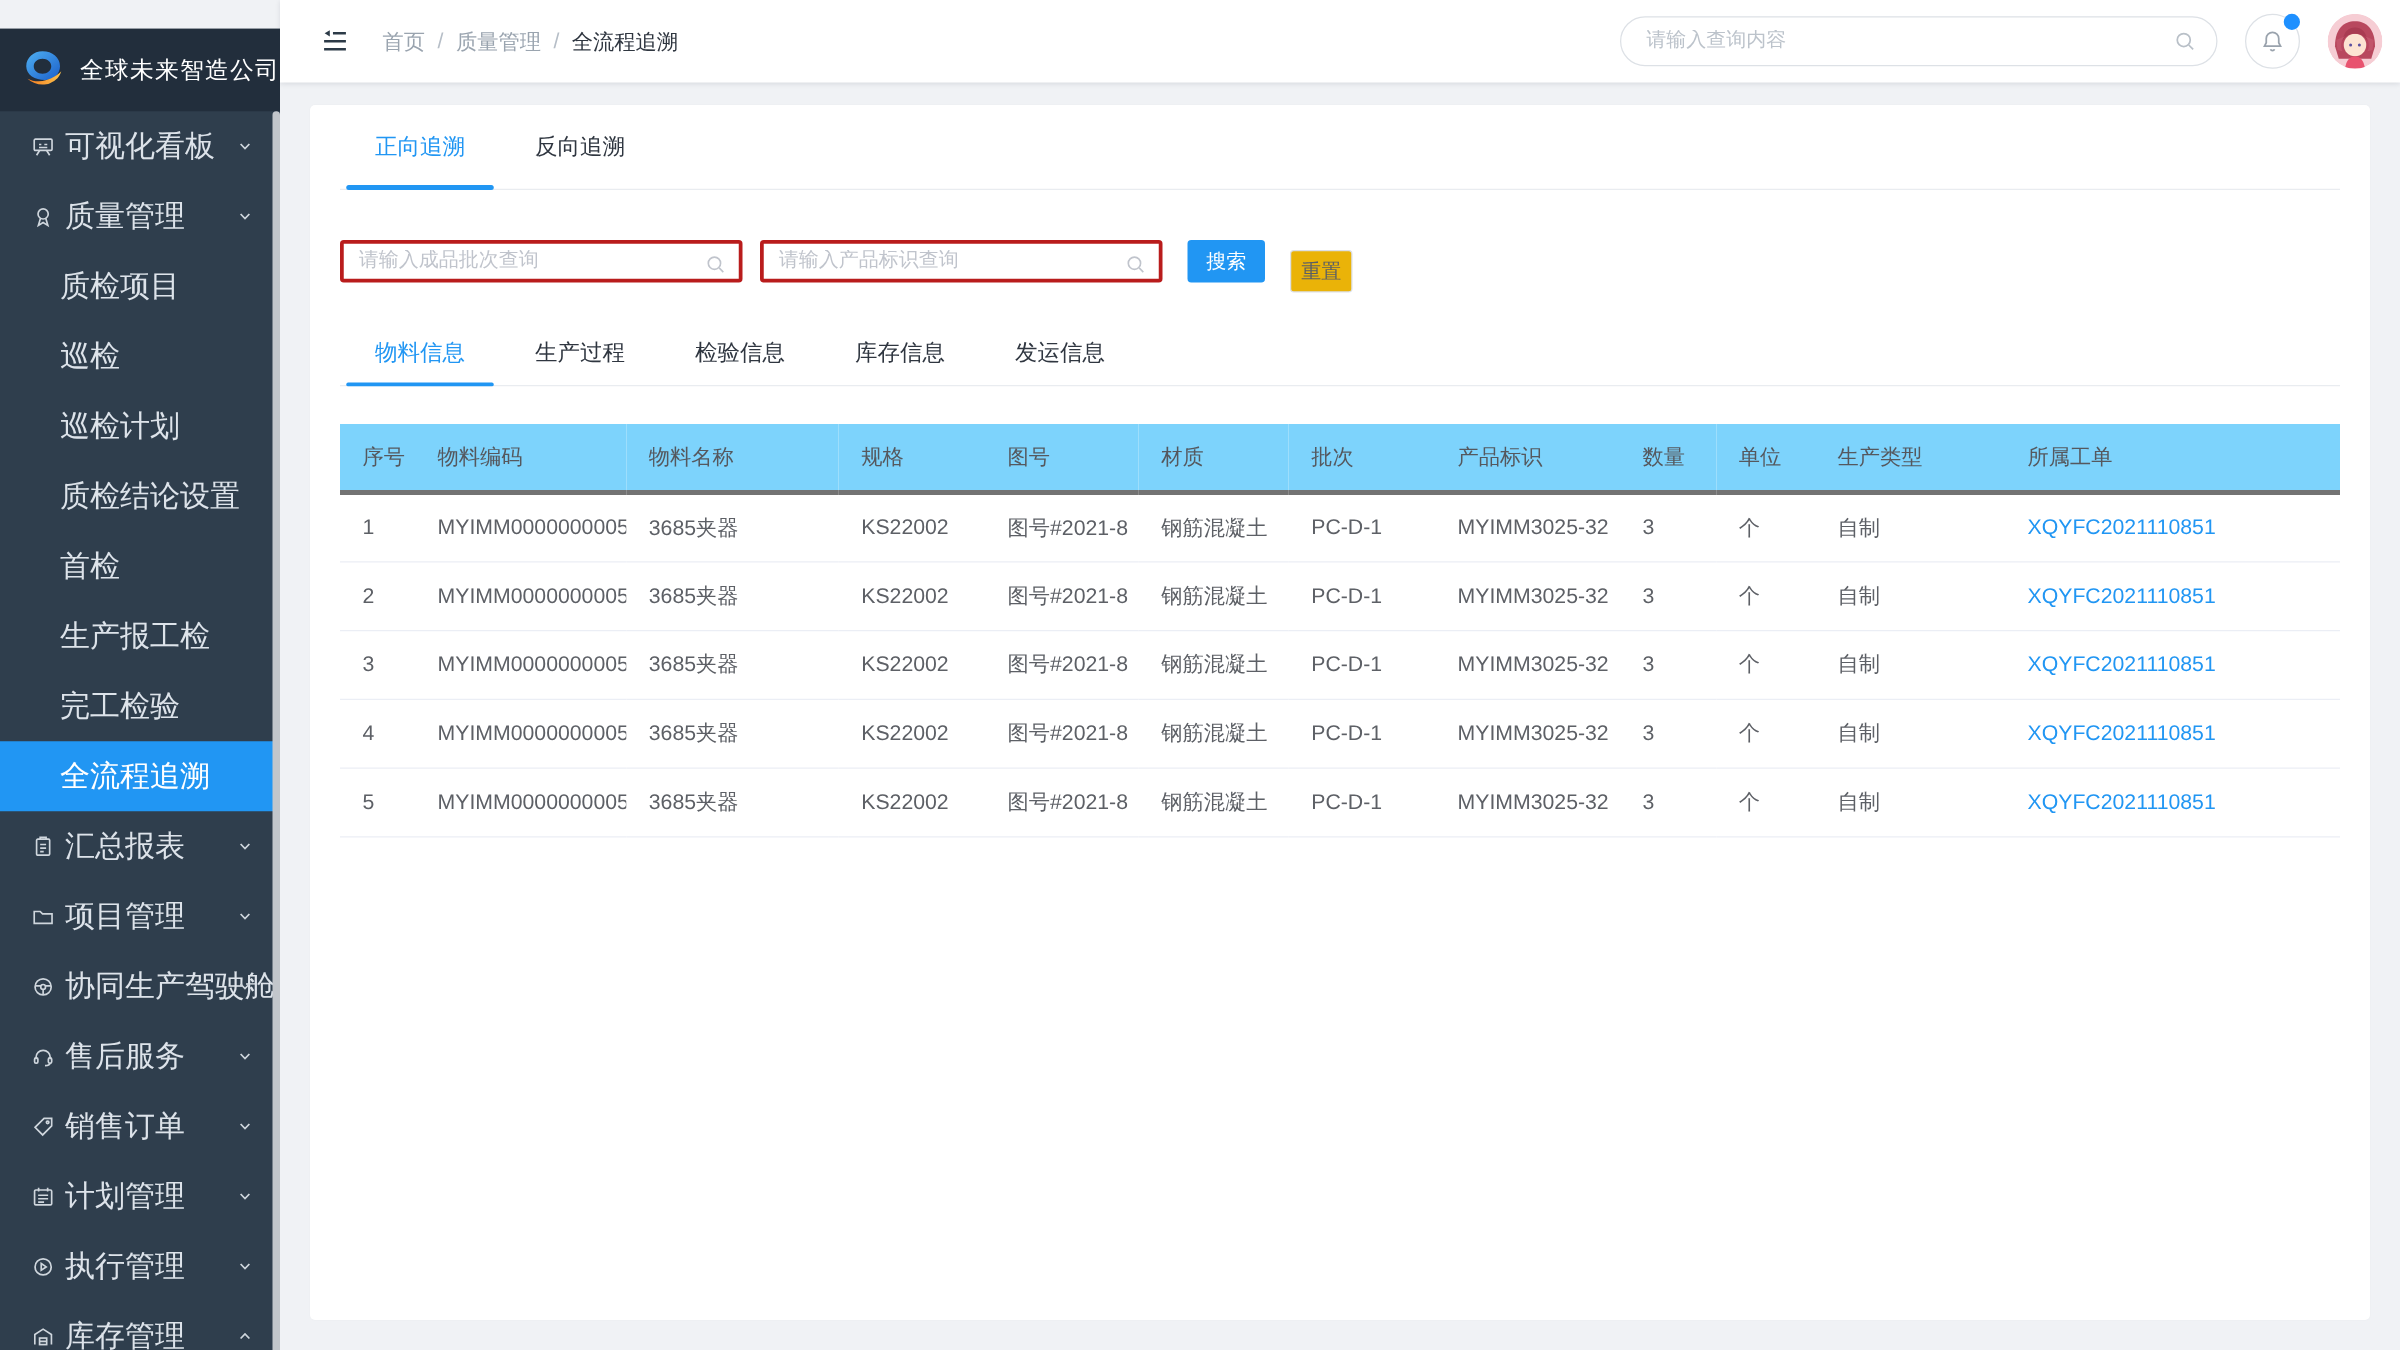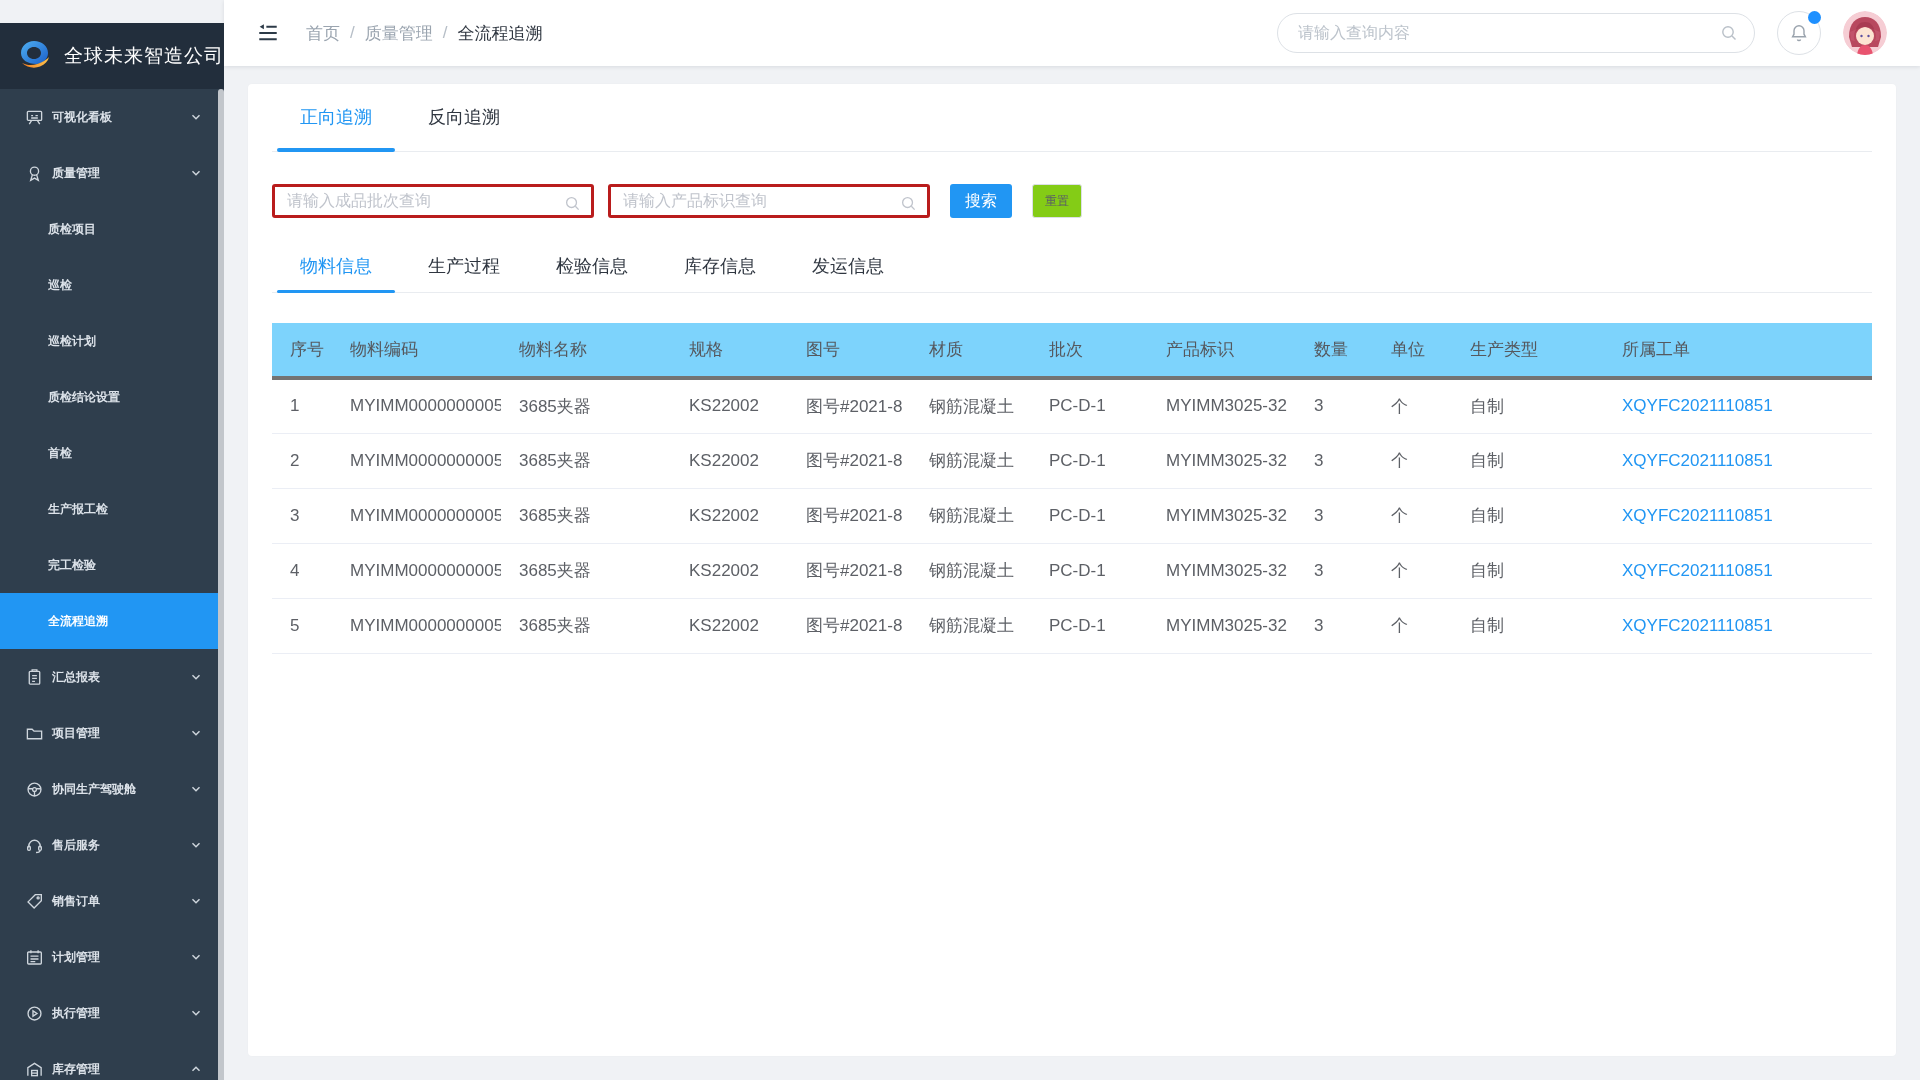--- a/index.html
+++ b/index.html
@@ -8,41 +8,41 @@
 
   
   .sidebar { position:absolute; left:0; top:0; width:224px; height:1080px;
     background:#2f3e4d; z-index:3;margin-top:23px; }
   .logo-bar { height:66px; background:#222e3c; display:flex; align-items:center;
     padding-left:14px; }
   .logo-bar svg { flex:0 0 auto; }
   .company-name { color:#ffffff; font-size:19px; margin-left:10px; letter-spacing:1px; white-space:nowrap; }
   .menu { position:relative; }
   .menu-item { height:56px; display:flex; align-items:center; padding-left:24px;
-    color:#dde3ea; font-size:12px; cursor:pointer; position:relative; white-space:nowrap;font-weight:bold; }
+    color:#dde3ea; font-size:24px; cursor:pointer; position:relative; white-space:nowrap; }
   .menu-item .mi-icon { width:20px; height:20px; margin-right:8px; display:flex;
     align-items:center; justify-content:center; }
   .menu-item.sub { padding-left:48px; }
   .menu-item.active { background:#2196f3; color:#ffffff; }
   .menu-item .chevron { position:absolute; right:22px; top:50%; transform:translateY(-50%); }
   .menu-item .chevron.up { transform:translateY(-50%) rotate(180deg); }
   .mi-icon svg, .chevron svg { display:block; }
   .sidebar-scrollbar { position:absolute; right:0; top:66px; width:6px; height:1014px; }
   .sidebar-scrollbar .thumb { position:absolute; left:0; top:0; width:6px; height:1014px;
     background:#c2c6cb; border-radius:3px; }
 
   
   .topbar { position:absolute; left:224px; top:0; right:0; height:66px; background:#fff;
     display:flex; align-items:center; box-shadow:0 1px 4px rgba(0,21,41,.10); z-index:2; }
   .fold-btn { margin-left:32px; cursor:pointer; display:flex; }
   .breadcrumb { margin-left:26px; font-size:17px; color:#9aa4af; display:flex; gap:10px; align-items:center; }
   .breadcrumb .crumb { cursor:pointer; }
   .breadcrumb .sep { color:#b6bec7; }
   .breadcrumb .current { color:#2f3640; font-weight:500; }
-  .topbar-right { margin-left:auto; display:flex; align-items:center; padding-right:33px; }
+  .topbar-right { margin-left:auto; display:flex; align-items:center; padding-right:14px; }
   .global-search { position:relative; width:478px; height:40px; border:1px solid #dde1e6;
     border-radius:20px; display:flex; align-items:center; margin-right:22px; background:#fff; }
   .global-search input { border:none; outline:none; flex:1; margin:0 40px 0 20px;
     font-size:16px; color:#333; background:transparent;
     font-family:"Liberation Sans","DejaVu Sans",sans-serif; }
   .global-search input::placeholder { color:#bcc3cb; }
   .global-search .search-ic { position:absolute; right:16px; top:10px; }
   .bell-wrap { position:relative; width:44px; height:44px; border:1px solid #dde1e6;
     border-radius:50%; display:flex; align-items:center; justify-content:center;
     margin-right:22px; cursor:pointer; background:#fff; }
@@ -68,23 +68,23 @@
     border-radius:3px; display:flex; align-items:center; background:#fff; }
   .filter-input + .filter-input { margin-left:14px; }
   .filter-input input { border:none; outline:none; flex:1; margin:0 34px 0 12px;
     font-size:16px; color:#333; background:transparent;
     font-family:"Liberation Sans","DejaVu Sans",sans-serif; }
   .filter-input input::placeholder { color:#c0c4cc; }
   .filter-input .search-ic { position:absolute; right:10px; top:8px; }
   .btn-primary { width:62px; height:34px; margin-left:20px; background:#2196f3; color:#fff;
     border:none; border-radius:3px; font-size:16px; cursor:pointer;
     font-family:"Liberation Sans","DejaVu Sans",sans-serif; }
-  .btn-default { width:50px; height:34px; margin-left:20px; background:#84cc16; color:#5a5e66;
-    border:1px solid #dcdfe6; border-radius:3px; font-size:12px; cursor:pointer;
-    font-family:"Liberation Sans","DejaVu Sans",sans-serif; }
+  .btn-default { width:50px; height:34px; margin-left:20px; background:#eab308; color:#5a5e66;
+    border:1px solid #dcdfe6; border-radius:3px; font-size:16px; cursor:pointer;
+    font-family:"Liberation Sans","DejaVu Sans",sans-serif;margin-top:16px; }
 
   .info-tabs { display:flex; margin-top:36px; border-bottom:1px solid #e9ecf0; }
   .itab { width:128px; text-align:center; padding-bottom:14px; font-size:18px;
     color:#2f3640; cursor:pointer; position:relative; }
   .itab.active { color:#2196f3; }
   .itab.active::after { content:""; position:absolute; left:5px; right:5px; bottom:-1px;
     height:3px; background:#2196f3; border-radius:2px; }
 
   table.data { width:100%; border-collapse:collapse; table-layout:fixed;
     margin-top:30px; font-size:17px; color:#5d6066; }

